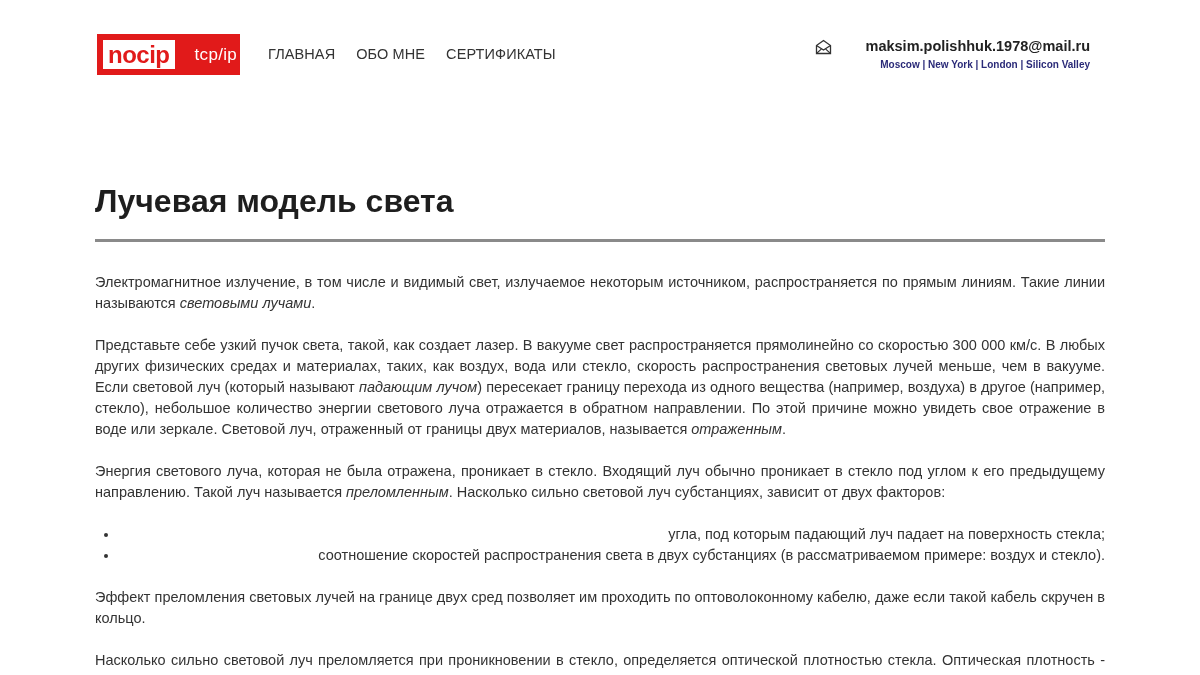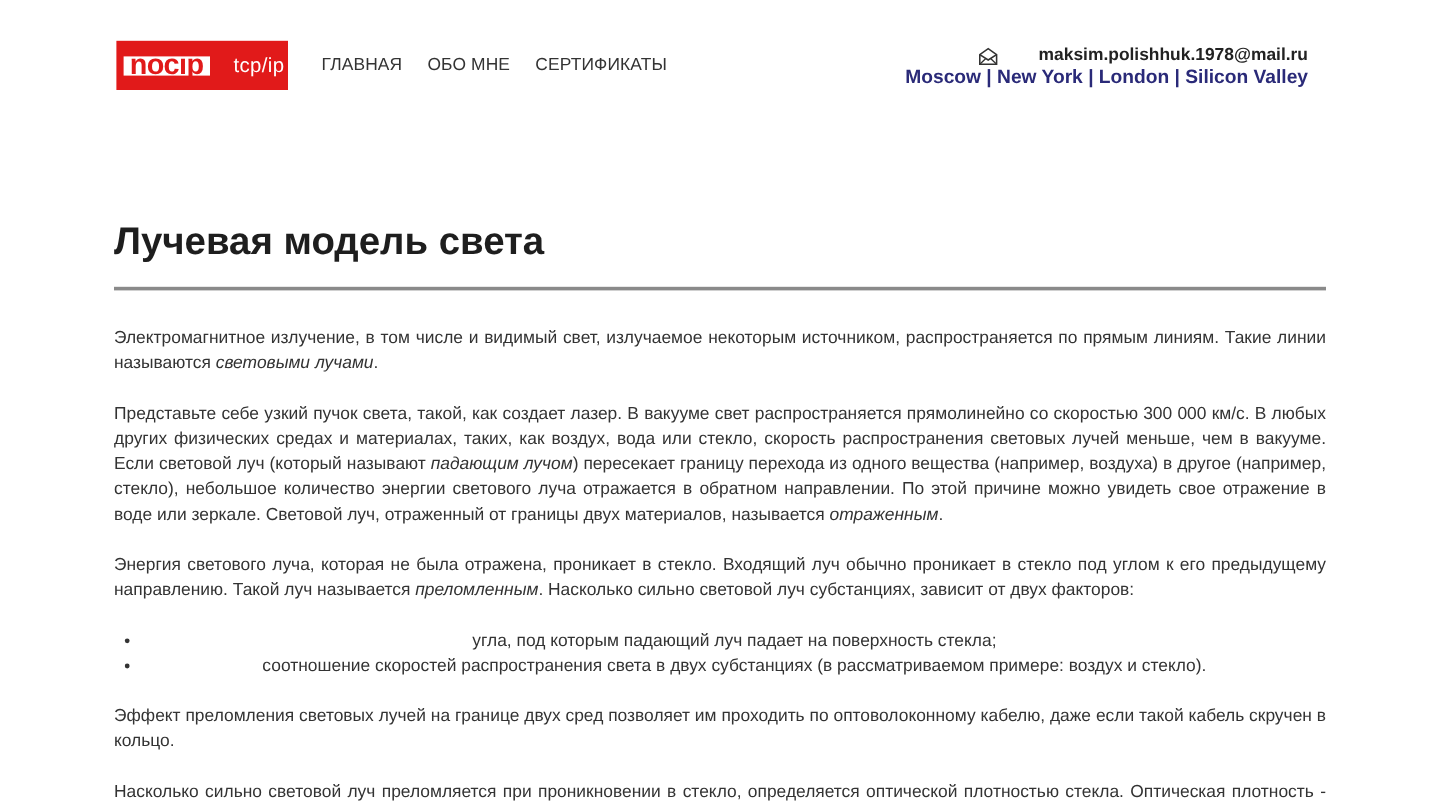--- a/index.html
+++ b/index.html
@@ -1,41 +1,41 @@
 <!DOCTYPE html>
 <html><head>
 <meta charset="utf-8">
 <style>
   * { box-sizing: border-box; margin: 0; padding: 0; }
   html, body { width: 1200px; height: 675px; overflow: hidden; background: #ffffff; }
   body { font-family: "Liberation Sans", sans-serif; color: #222; position: relative; }
 
   .header { position: absolute; left: 0; top: 0; width: 1200px; height: 110px; }
   .logo { position: absolute; left: 97px; top: 34px; width: 143px; height: 41px; background: #e11a1a; display: flex; align-items: center; padding: 3px; }
-  .logo-left { background: #fff; height: 16px; width: 77px; margin-left: 3px; display: flex; align-items: center; justify-content: center; color: #e11a1a; font-weight: bold; font-size: 24px; letter-spacing: -0.5px; }
+  .logo-left { background: #fff; height: 29px; width: 77px; margin-left: 3px; display: flex; align-items: center; justify-content: center; color: #e11a1a; font-weight: bold; font-size: 24px; letter-spacing: -0.5px; }
   .logo-right { color: #fff; font-size: 17px; margin-left: 20px; letter-spacing: 0.3px; }
 
   .nav { position: absolute; left: 268px; top: 46px; display: flex; gap: 21px; }
   .nav a { font-size: 14.5px; color: #333; text-decoration: none; letter-spacing: 0.1px; }
 
   .contact { position: absolute; right: 110px; top: 37px; text-align: right; }
   .mail-icon { position: absolute; left: 815px; top: 39px; width: 17px; height: 16px; }
   .email { font-size: 14.5px; font-weight: bold; color: #222; line-height: 18px; }
-  .cities { font-size: 16px; font-weight: bold; color: #2a2a78; margin-top: 2px; line-height: 16px; }
+  .cities { font-size: 10px; font-weight: bold; color: #2a2a78; margin-top: 2px; line-height: 16px; }
   .cities a { color: #2a2a78; text-decoration: none; }
   .cities .sep { color: #2a2a78; }
 
   .content { position: absolute; left: 95px; top: 183px; width: 1010px; }
   h1 { font-size: 32px; font-weight: bold; color: #1e1e1e; line-height: 36px; }
   .rule { height: 3px; background: #8a8a8a; margin-top: 20px; }
   .article { margin-top: 30px; font-size: 14.5px; line-height: 21px; color: #333; text-align: justify; }
   .article p { margin-bottom: 21px; }
   .article em { font-style: italic; }
   .article ul { margin: 0 0 21px 24px; list-style: disc; }
-  .article li { text-align: center; }
+  .article li { text-align: right; }
 </style>
 </head>
 <body>
 
 <header class="header">
   <a class="logo">
     <span class="logo-left">nocip</span>
     <span class="logo-right">tcp/ip</span>
   </a>
 

